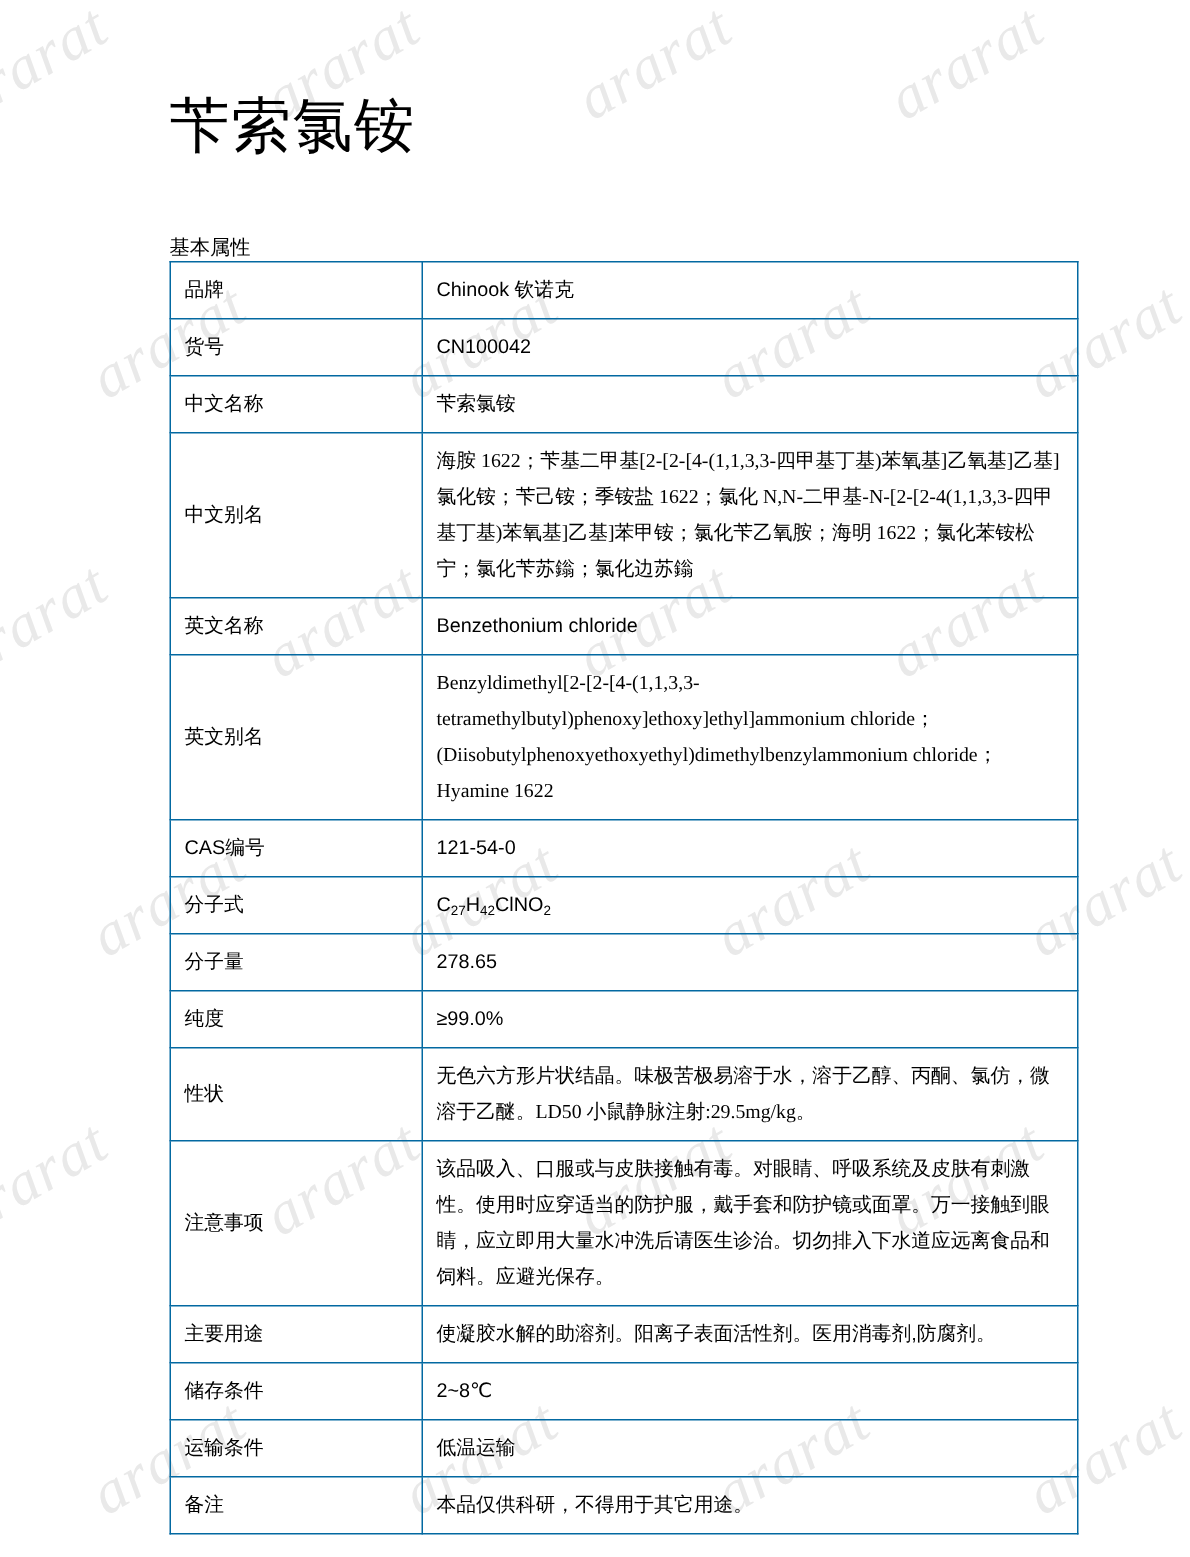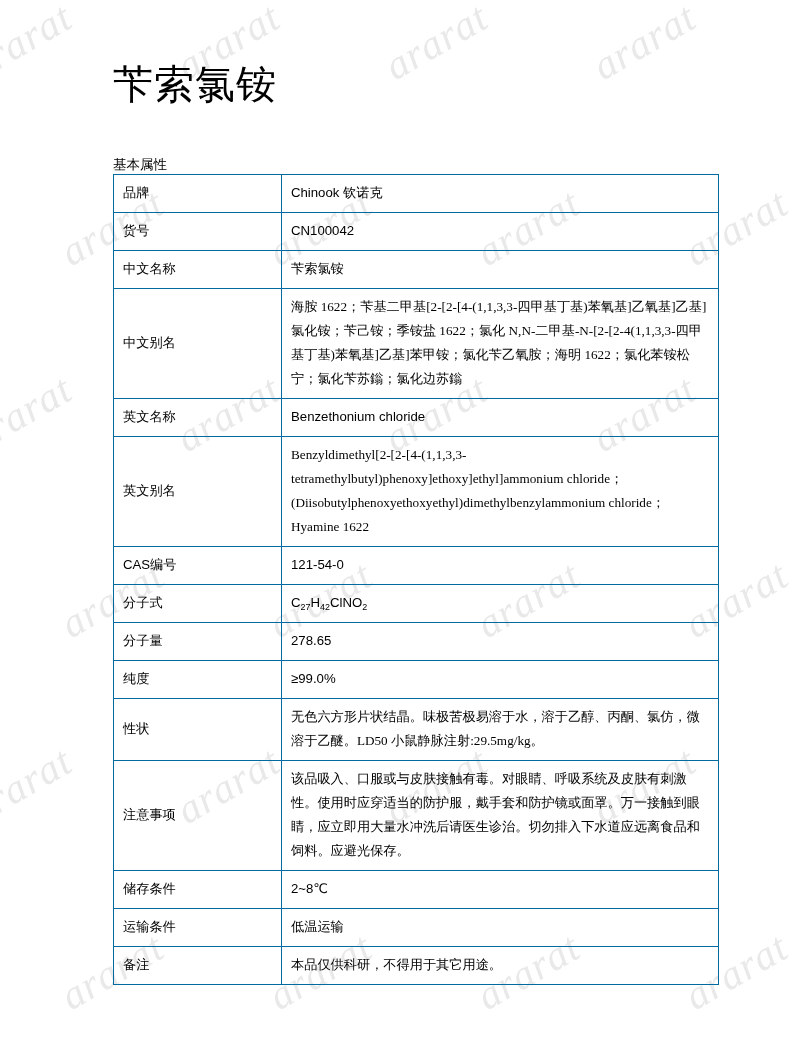--- a/index.html
+++ b/index.html
@@ -180,20 +180,24 @@
         </tr>
         <tr class="row-multiline">
           <td class="label-cell">性状</td>
           <td class="value-cell">无色六方形片状结晶。味极苦极易溶于水，溶于乙醇、丙酮、氯仿，微溶于乙醚。LD50 小鼠静脉注射:29.5mg/kg。</td>
         </tr>
         <tr class="row-multiline">
           <td class="label-cell">注意事项</td>
           <td class="value-cell">该品吸入、口服或与皮肤接触有毒。对眼睛、呼吸系统及皮肤有刺激性。使用时应穿适当的防护服，戴手套和防护镜或面罩。万一接触到眼睛，应立即用大量水冲洗后请医生诊治。切勿排入下水道应远离食品和饲料。应避光保存。</td>
         </tr>
         <tr>
+          <td class="label-cell">主要用途</td>
+          <td class="value-cell">使凝胶水解的助溶剂。阳离子表面活性剂。医用消毒剂,防腐剂。</td>
+        </tr>
+        <tr>
           <td class="label-cell">储存条件</td>
           <td class="value-cell">2~8℃</td>
         </tr>
         <tr>
           <td class="label-cell">运输条件</td>
           <td class="value-cell">低温运输</td>
         </tr>
         <tr>
           <td class="label-cell">备注</td>
           <td class="value-cell">本品仅供科研，不得用于其它用途。</td>

